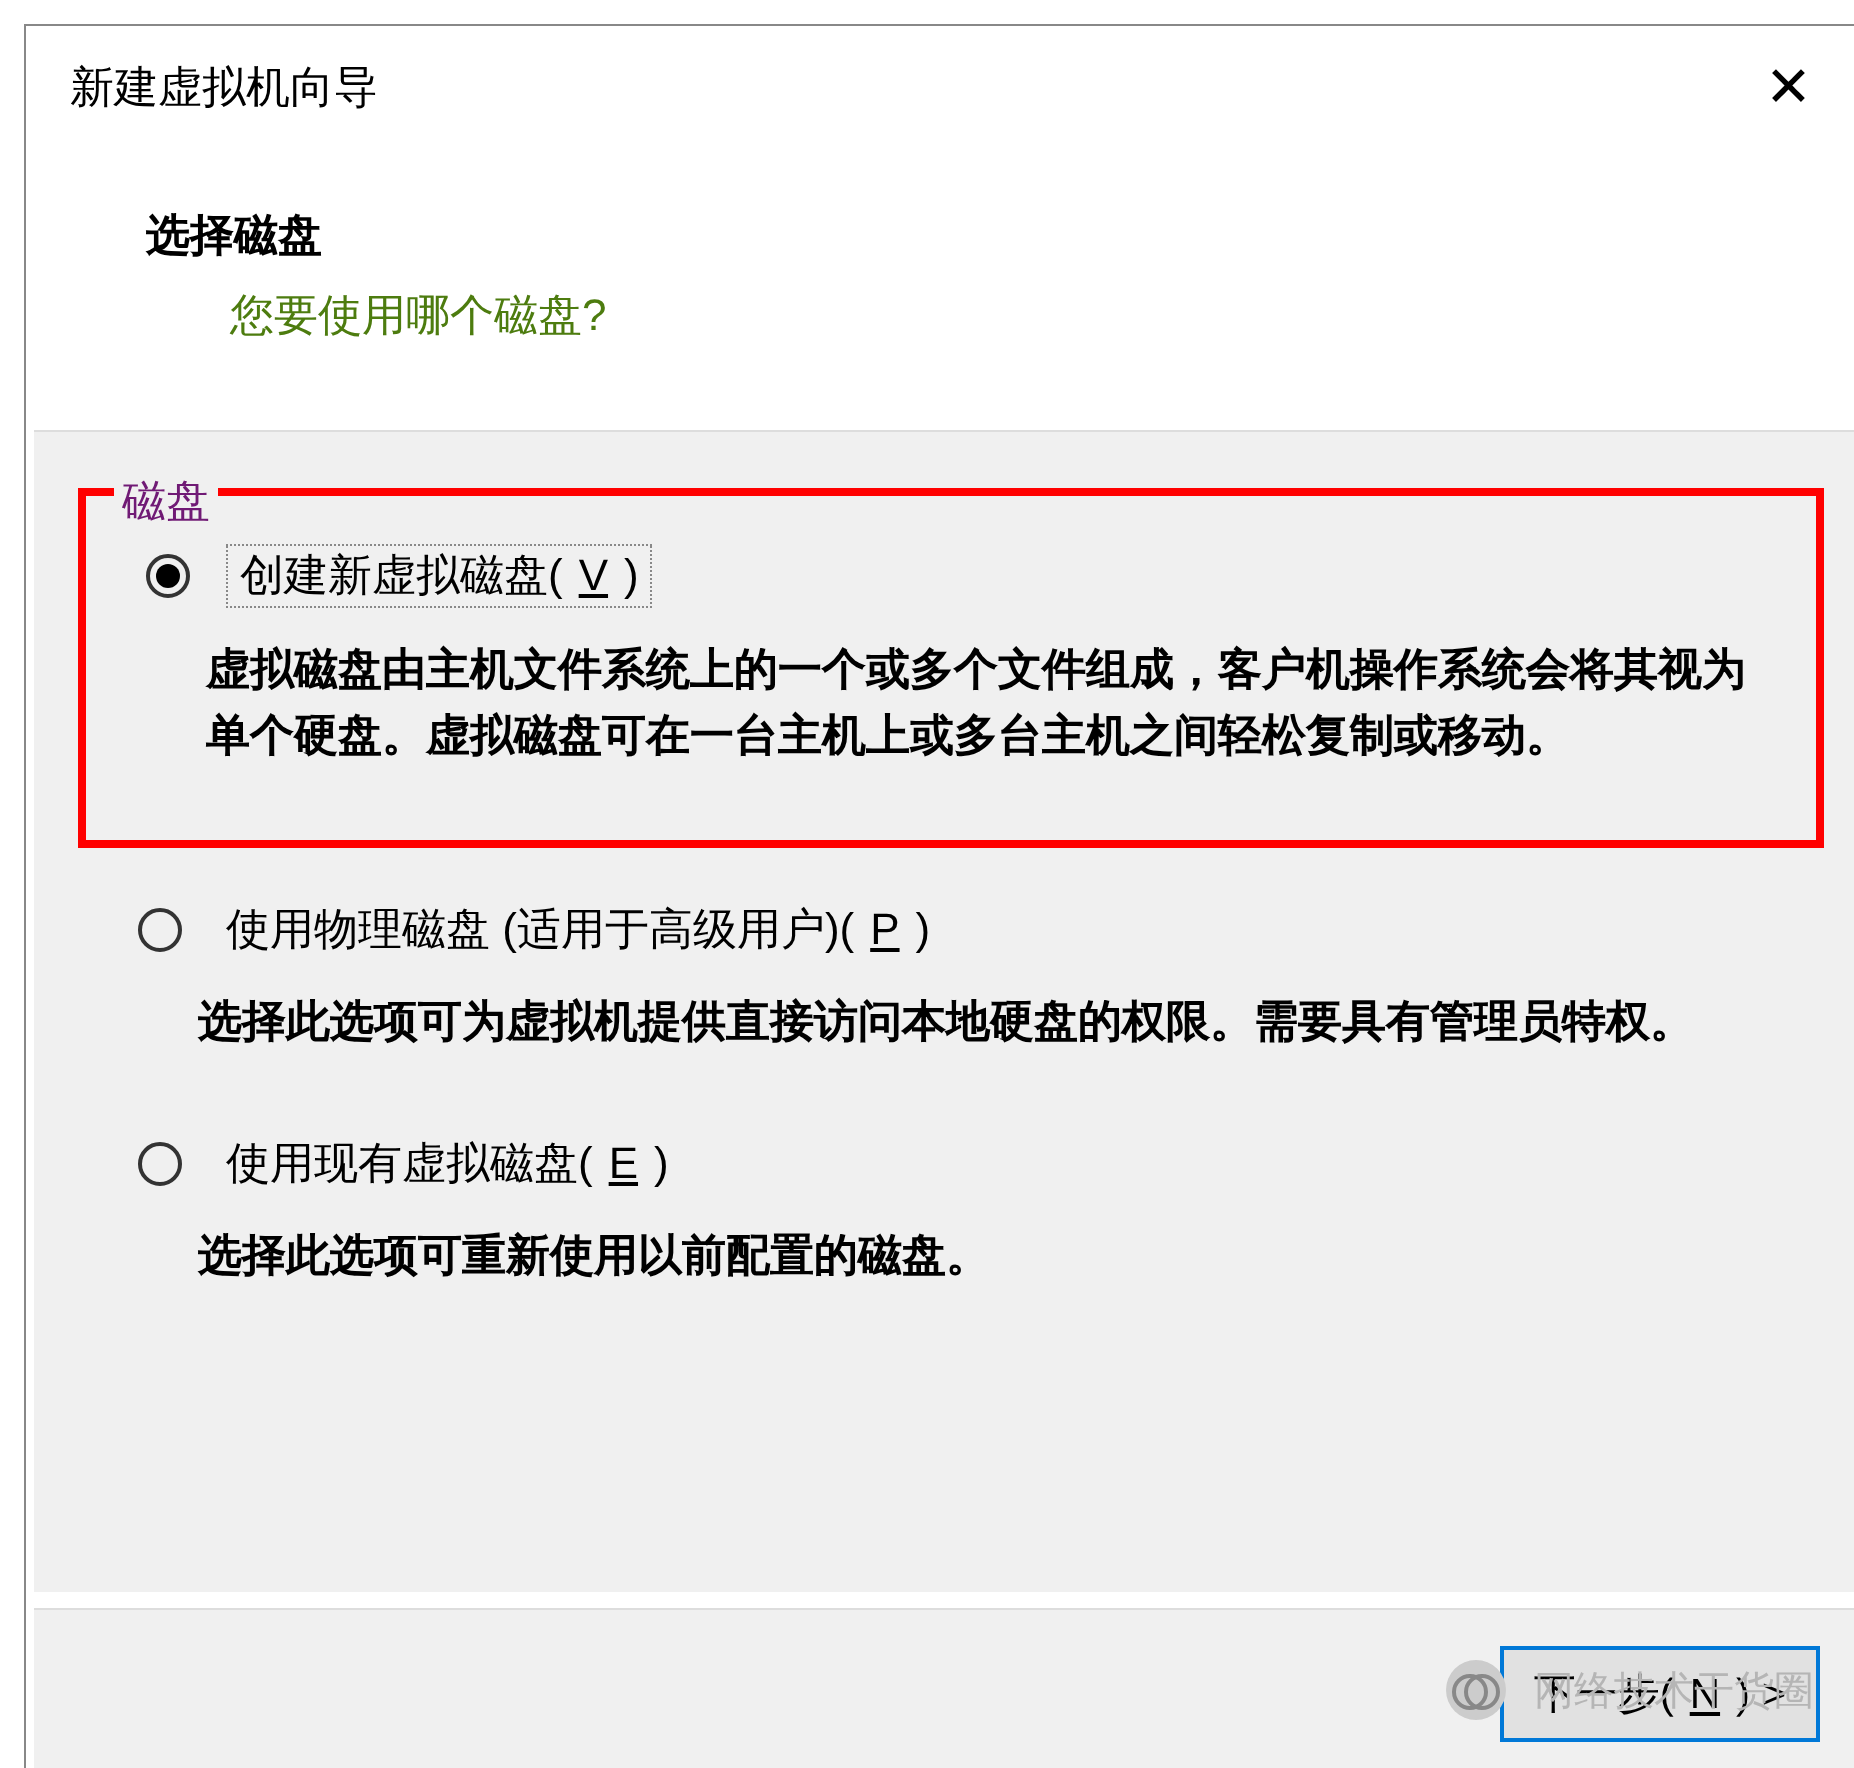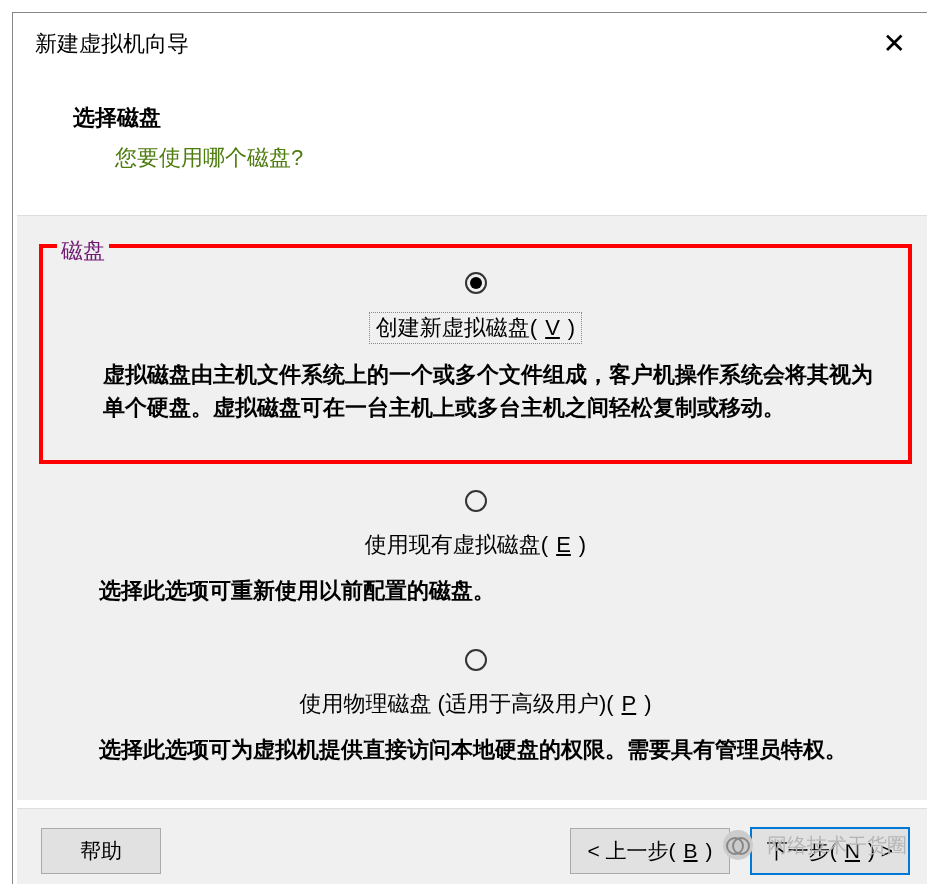--- a/index.html
+++ b/index.html
@@ -77,21 +77,20 @@
       margin-top: 6px;
       margin-bottom: 10px;
     }
     .radio-option {
       margin-bottom: 8px;
     }
     .radio-row {
       display: flex;
       align-items: center;
       gap: 10px;
-      flex-direction: column;
     }
     .radio-circle {
       width: 22px;
       height: 22px;
       border: 2px solid #333;
       border-radius: 50%;
       display: flex;
       align-items: center;
       justify-content: center;
       flex-shrink: 0;
@@ -219,52 +218,48 @@
         <div class="radio-row">
           <span class="radio-circle selected"></span>
           <span class="radio-label dotted">
             <span>创建新虚拟磁盘(</span><span class="underline">V</span><span>)</span>
           </span>
         </div>
         <div class="radio-description">虚拟磁盘由主机文件系统上的一个或多个文件组成，客户机操作系统会将其视为单个硬盘。虚拟磁盘可在一台主机上或多台主机之间轻松复制或移动。</div>
       </div>
     </div>
 
+    <div class="option-block" style="margin-top:6px;">
+      <div class="radio-option">
+        <div class="radio-row">
+          <span class="radio-circle"></span>
+          <span class="radio-label">
+            <span>使用物理磁盘 (适用于高级用户)(</span><span class="underline">P</span><span>)</span>
+          </span>
+        </div>
+        <div class="radio-description">选择此选项可为虚拟机提供直接访问本地硬盘的权限。需要具有管理员特权。</div>
+      </div>
+    </div>
+
     <div class="option-block">
       <div class="radio-option">
         <div class="radio-row">
           <span class="radio-circle"></span>
           <span class="radio-label">
             <span>使用现有虚拟磁盘(</span><span class="underline">E</span><span>)</span>
           </span>
         </div>
         <div class="radio-description">选择此选项可重新使用以前配置的磁盘。</div>
       </div>
     </div>
 
-    <div class="option-block" style="margin-top:6px;">
-      <div class="radio-option">
-        <div class="radio-row">
-          <span class="radio-circle"></span>
-          <span class="radio-label">
-            <span>使用物理磁盘 (适用于高级用户)(</span><span class="underline">P</span><span>)</span>
-          </span>
-        </div>
-        <div class="radio-description">选择此选项可为虚拟机提供直接访问本地硬盘的权限。需要具有管理员特权。</div>
-      </div>
-    </div>
-
   </div>
 
   <div class="button-bar">
-    <button class="btn" style="min-width:120px;">帮助</button>
     <div class="spacer"></div>
-    <button class="btn">
-      <span>&lt; 上一步(</span><span class="underline">B</span><span>)</span>
-    </button>
     <button class="btn primary">
       <span>下一步(</span><span class="underline">N</span><span>) &gt;</span>
     </button>
   </div>
 
   <div class="watermark">
     <span class="watermark-icon"></span>
     <span>网络技术干货圈</span>
   </div>
 

